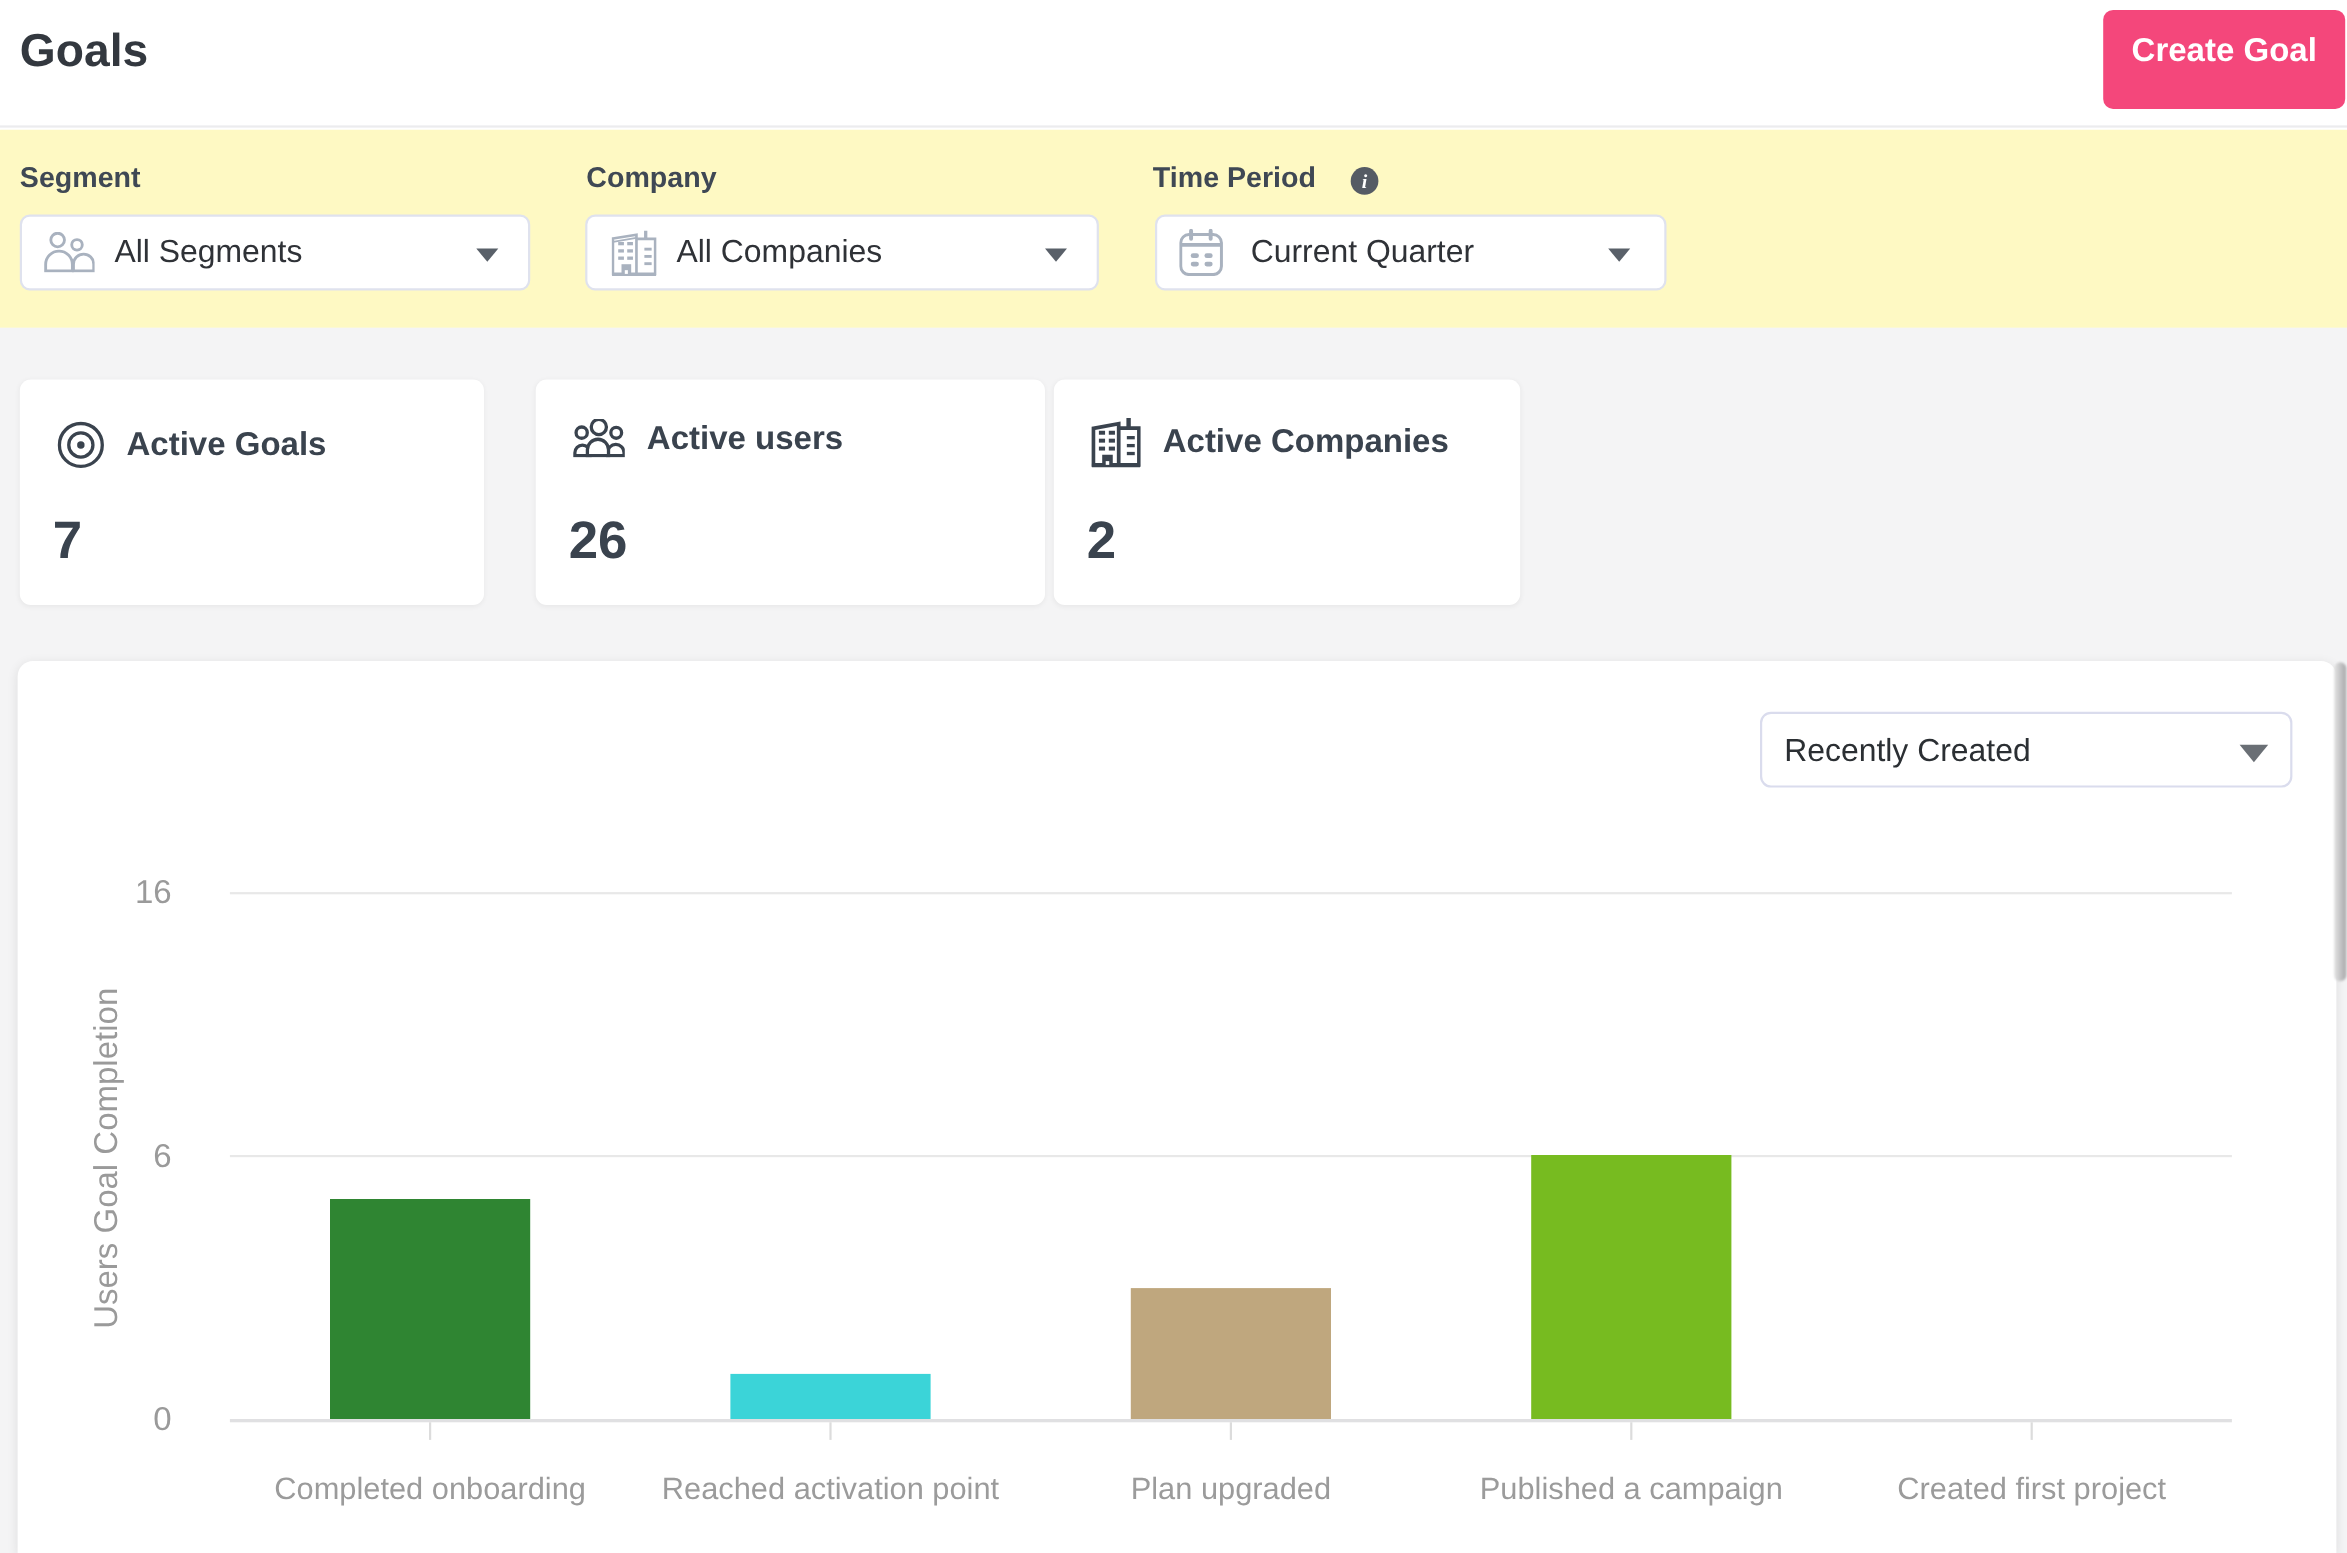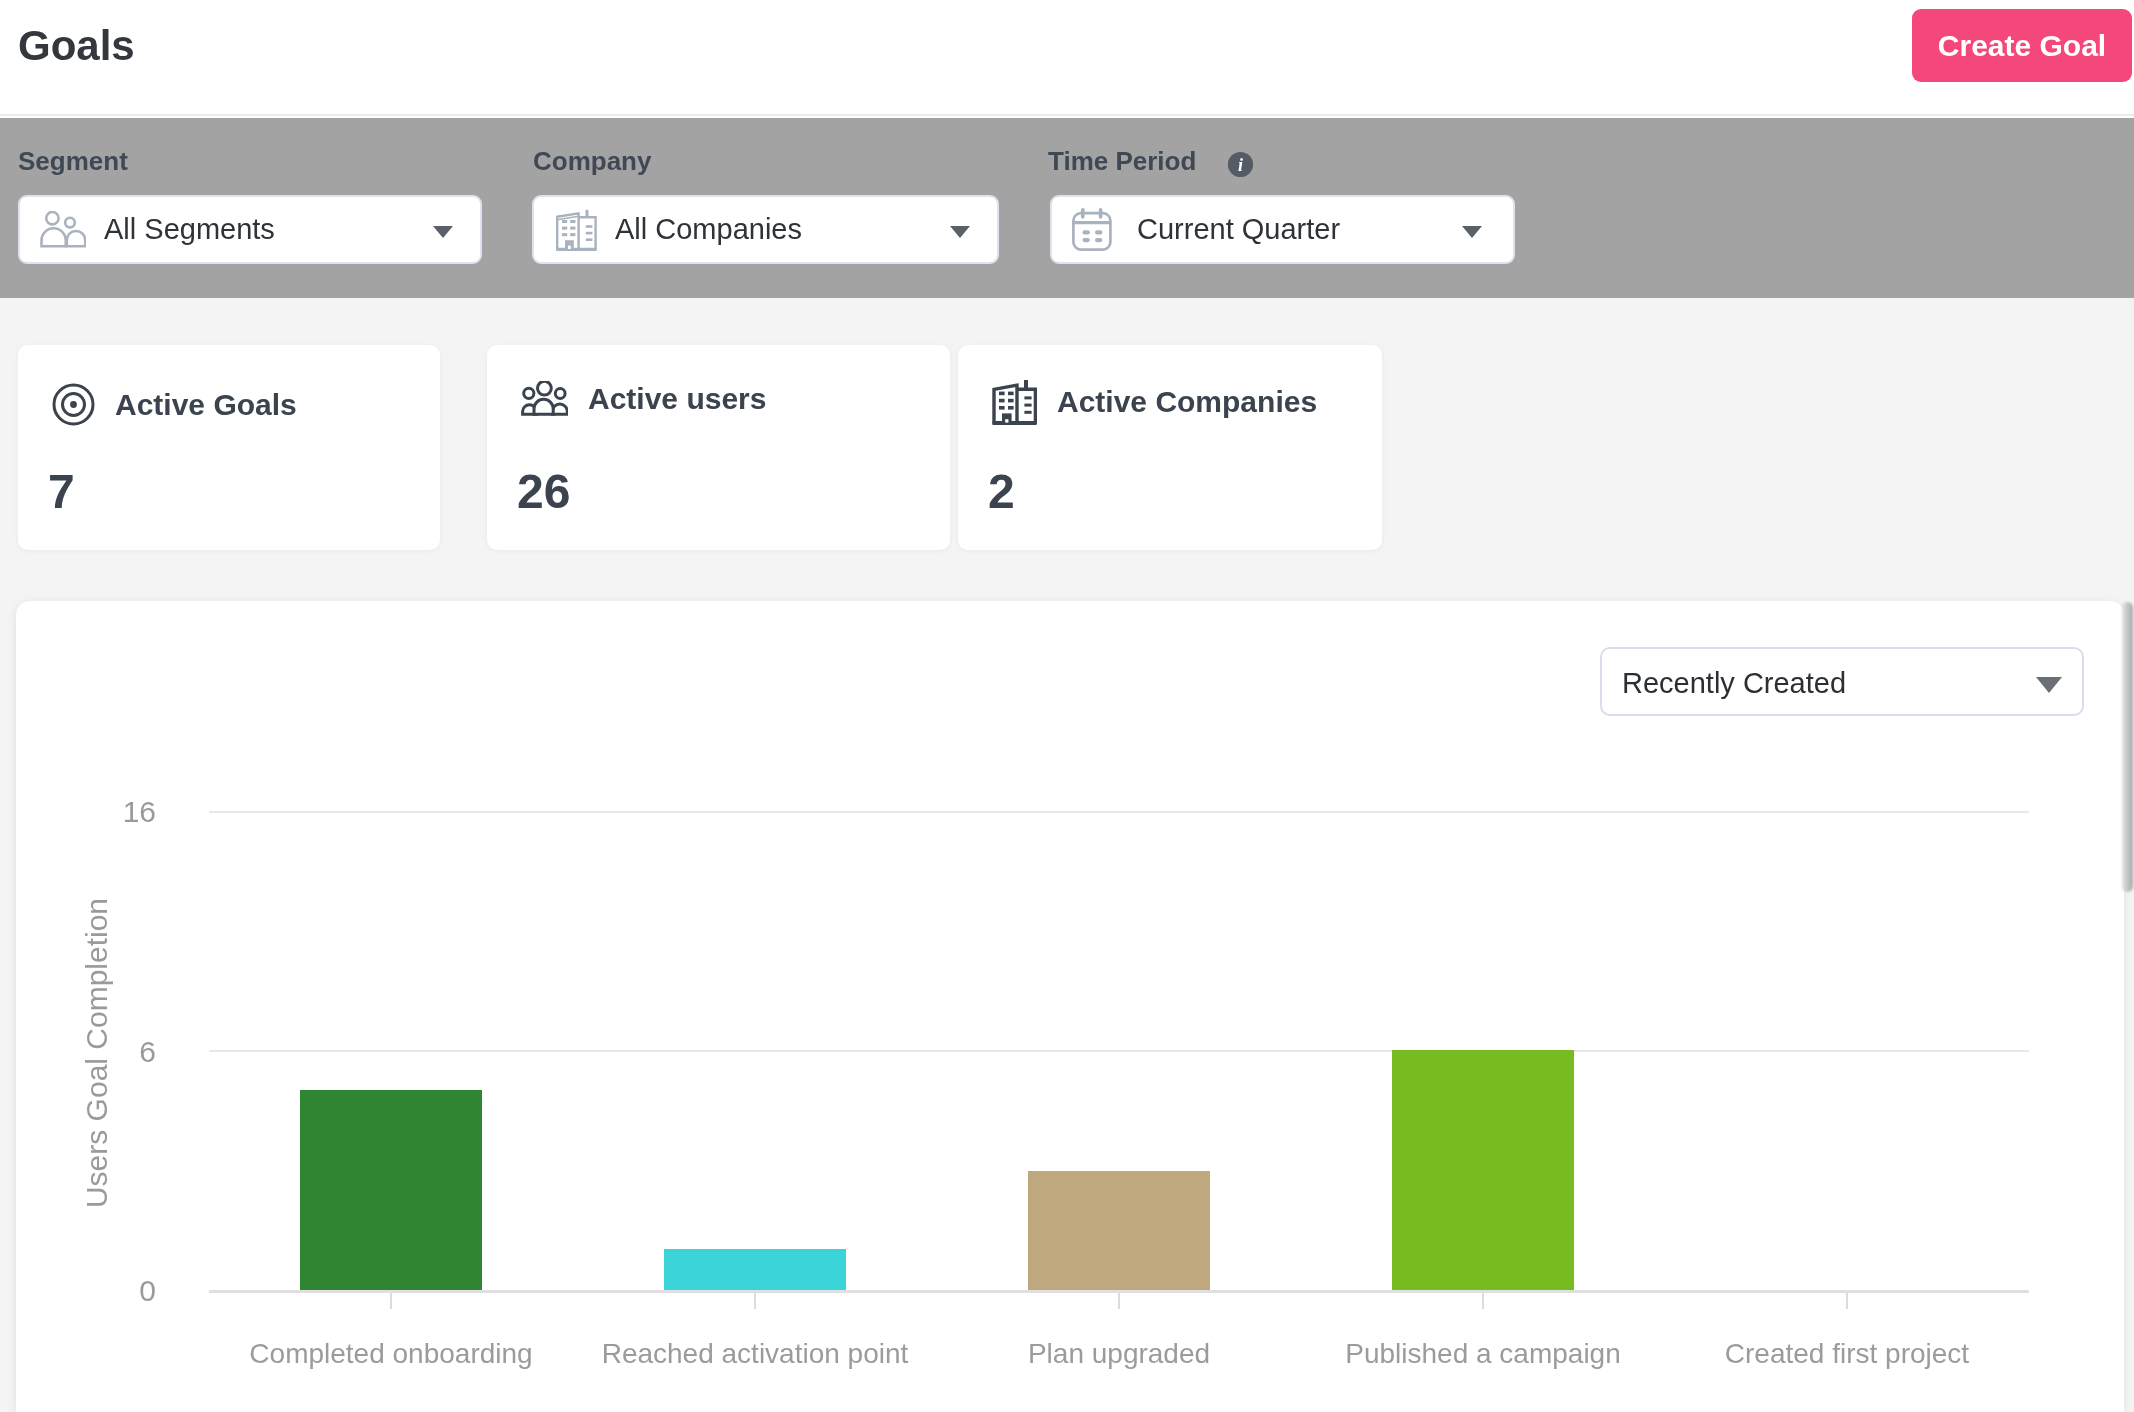--- a/index.html
+++ b/index.html
@@ -3,24 +3,24 @@
 <meta charset="utf-8">
 <style>
   * { margin:0; padding:0; box-sizing:border-box; }
   html,body { width:2134px; height:1412px; background:#fff; font-family:"Liberation Sans", sans-serif; overflow:hidden; }
   .abs { position:absolute; }
   #page { position:relative; width:2134px; height:1412px;padding-left:36px; }
 
   
   #header { position:absolute; left:0; top:0; width:2134px; height:116px; background:#fff; border-bottom:2px solid #ececee; }
   #title { position:absolute; left:18px; top:22px; font-size:42px; font-weight:bold; color:#33383f; letter-spacing:0px; }
-  #createGoal { position:absolute; left:1912px; top:9px; width:220px; height:73px; background:#f4477b; border-radius:9px; color:#fff; font-size:30px; font-weight:bold; text-align:center; line-height:73px; }
-
-  
-  #filters { position:absolute; left:0; top:118px; width:2134px; height:180px; background:#a3a3a3; box-shadow:0 2px 4px rgba(0,0,0,0.04); }
+  #createGoal { position:absolute; left:1912px; top:9px; width:220px; height:90px; background:#f4477b; border-radius:9px; color:#fff; font-size:30px; font-weight:bold; text-align:center; line-height:73px; }
+
+  
+  #filters { position:absolute; left:0; top:118px; width:2134px; height:180px; background:#fef9c3; box-shadow:0 2px 4px rgba(0,0,0,0.04); }
   .flabel { position:absolute; top:28px; font-size:26px; font-weight:bold; color:#3f4854; }
   .dd { position:absolute; top:77px; height:69px; background:#fff; border:2px solid #dfe2ee; border-radius:9px; display:flex; align-items:center; }
   .dd .ic { margin-left:24px; flex:0 0 auto; display:flex; }
   .dd .txt { margin-left:20px; font-size:29px; color:#2f3237; }
   .caret { position:absolute; width:0; height:0; border-left:10px solid transparent; border-right:10px solid transparent; border-top:12px solid #596069; }
 
   
   #grayband { position:absolute; left:0; top:298px; width:2134px; height:1114px; background:#f4f4f5; }
   .scard { position:absolute; top:47px; height:205px; background:#fff; border-radius:10px; box-shadow:0 1px 5px rgba(0,0,0,0.05); }
   .scard .row { position:absolute; left:34px; top:38px; display:flex; align-items:center; }

